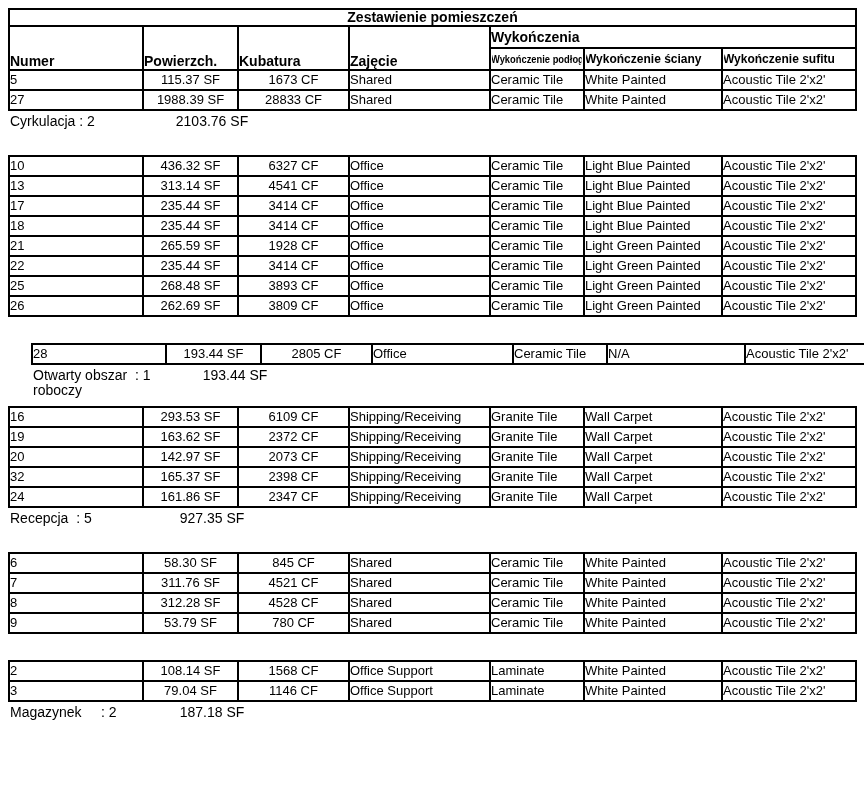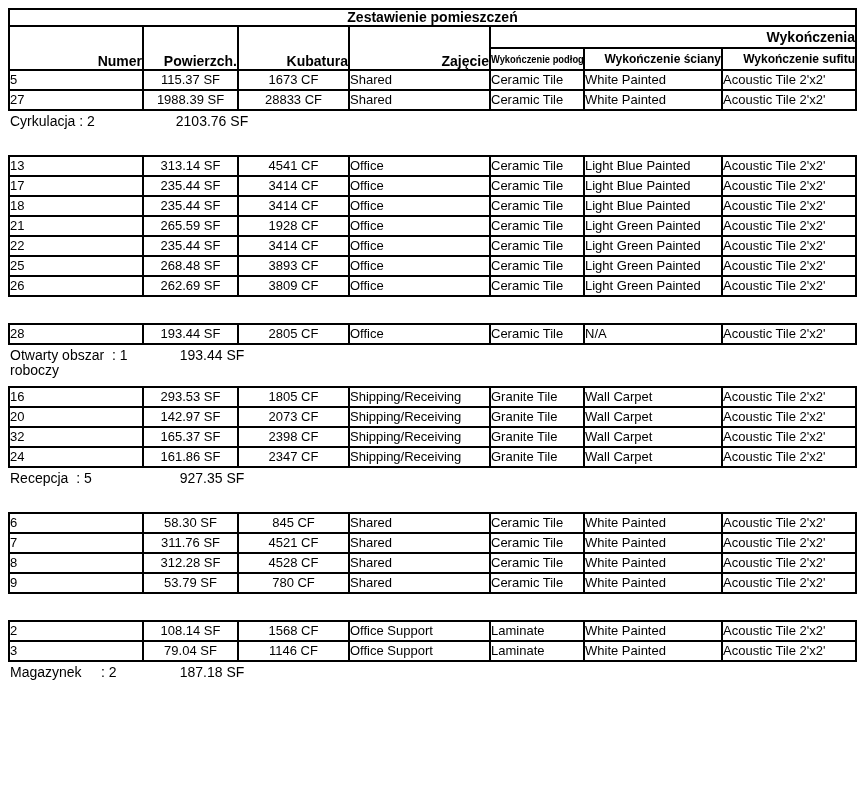--- a/index.html
+++ b/index.html
@@ -1,25 +1,25 @@
 <!DOCTYPE html>
 <html><head>
 <meta charset="utf-8">
 <style>
   html,body{margin:0;padding:0;background:#fff;}
   body{width:864px;height:792px;overflow:hidden;font-family:"Liberation Sans",sans-serif;color:#000;}
   .sheet{position:absolute;top:8px;left:8px;width:848px;}
   .group{margin-bottom:26px;}
-  .group.tight{margin-bottom:8px;}
+  .group.tight{margin-bottom:8px;margin-left:23px;}
   table.sched{border-collapse:collapse;table-layout:fixed;width:847px;}
   table.sched th, table.sched td{border:2px solid #000;overflow:hidden;white-space:nowrap;padding:0;}
   tr.title-row th{height:15px;line-height:15px;font-size:14px;font-weight:bold;text-align:center;}
-  tr.hband th{height:20px;font-size:14px;font-weight:bold;text-align:right;}
+  tr.hband th{height:20px;font-size:14px;font-weight:bold;text-align:left;}
   th.main{vertical-align:bottom;padding-bottom:3px;}
-  tr.hsub th{height:20px;font-size:12px;font-weight:bold;text-align:right;vertical-align:middle;}
+  tr.hsub th{height:20px;font-size:12px;font-weight:bold;text-align:left;vertical-align:middle;border-radius:10px;}
   th.sub-left{text-align:left;padding-left:3px;}
   th.squeeze{text-align:left;padding-left:1px;}
   th.squeeze span{display:inline-block;font-size:11px;transform:scaleX(0.85);transform-origin:left center;}
   td{height:18px;line-height:18px;font-size:13px;}
   td.c0{text-align:left;padding-left:2px;}
   td.c1,td.c2{text-align:center;}
   td.c3,td.c4,td.c5,td.c6{text-align:left;padding-left:2px;}
   .gfoot{display:flex;margin:3px 0 0 2px;font-size:14px;line-height:15px;}
   .gf-label{flex:0 0 137px;white-space:pre;}
   .gf-total{flex:0 0 130px;text-align:center;}
@@ -91,20 +91,29 @@
             <col style="width: 134px;">
             <col style="width: 95px;">
             <col style="width: 111px;">
             <col style="width: 141px;">
             <col style="width: 94px;">
             <col style="width: 138px;">
             <col style="width: 134px;">
           </colgroup>
           <tbody>
             <tr>
+              <td class="c0">10</td>
+              <td class="c1">436.32 SF</td>
+              <td class="c2">6327 CF</td>
+              <td class="c3">Office</td>
+              <td class="c4">Ceramic Tile</td>
+              <td class="c5">Light Blue Painted</td>
+              <td class="c6">Acoustic Tile 2'x2'</td>
+            </tr>
+            <tr>
               <td class="c0">13</td>
               <td class="c1">313.14 SF</td>
               <td class="c2">4541 CF</td>
               <td class="c3">Office</td>
               <td class="c4">Ceramic Tile</td>
               <td class="c5">Light Blue Painted</td>
               <td class="c6">Acoustic Tile 2'x2'</td>
             </tr>
             <tr>
               <td class="c0">17</td>
@@ -200,21 +209,30 @@
             <col style="width: 111px;">
             <col style="width: 141px;">
             <col style="width: 94px;">
             <col style="width: 138px;">
             <col style="width: 134px;">
           </colgroup>
           <tbody>
             <tr>
               <td class="c0">16</td>
               <td class="c1">293.53 SF</td>
-              <td class="c2">1805 CF</td>
+              <td class="c2">6109 CF</td>
+              <td class="c3">Shipping/Receiving</td>
+              <td class="c4">Granite Tile</td>
+              <td class="c5">Wall Carpet</td>
+              <td class="c6">Acoustic Tile 2'x2'</td>
+            </tr>
+            <tr>
+              <td class="c0">19</td>
+              <td class="c1">163.62 SF</td>
+              <td class="c2">2372 CF</td>
               <td class="c3">Shipping/Receiving</td>
               <td class="c4">Granite Tile</td>
               <td class="c5">Wall Carpet</td>
               <td class="c6">Acoustic Tile 2'x2'</td>
             </tr>
             <tr>
               <td class="c0">20</td>
               <td class="c1">142.97 SF</td>
               <td class="c2">2073 CF</td>
               <td class="c3">Shipping/Receiving</td>

